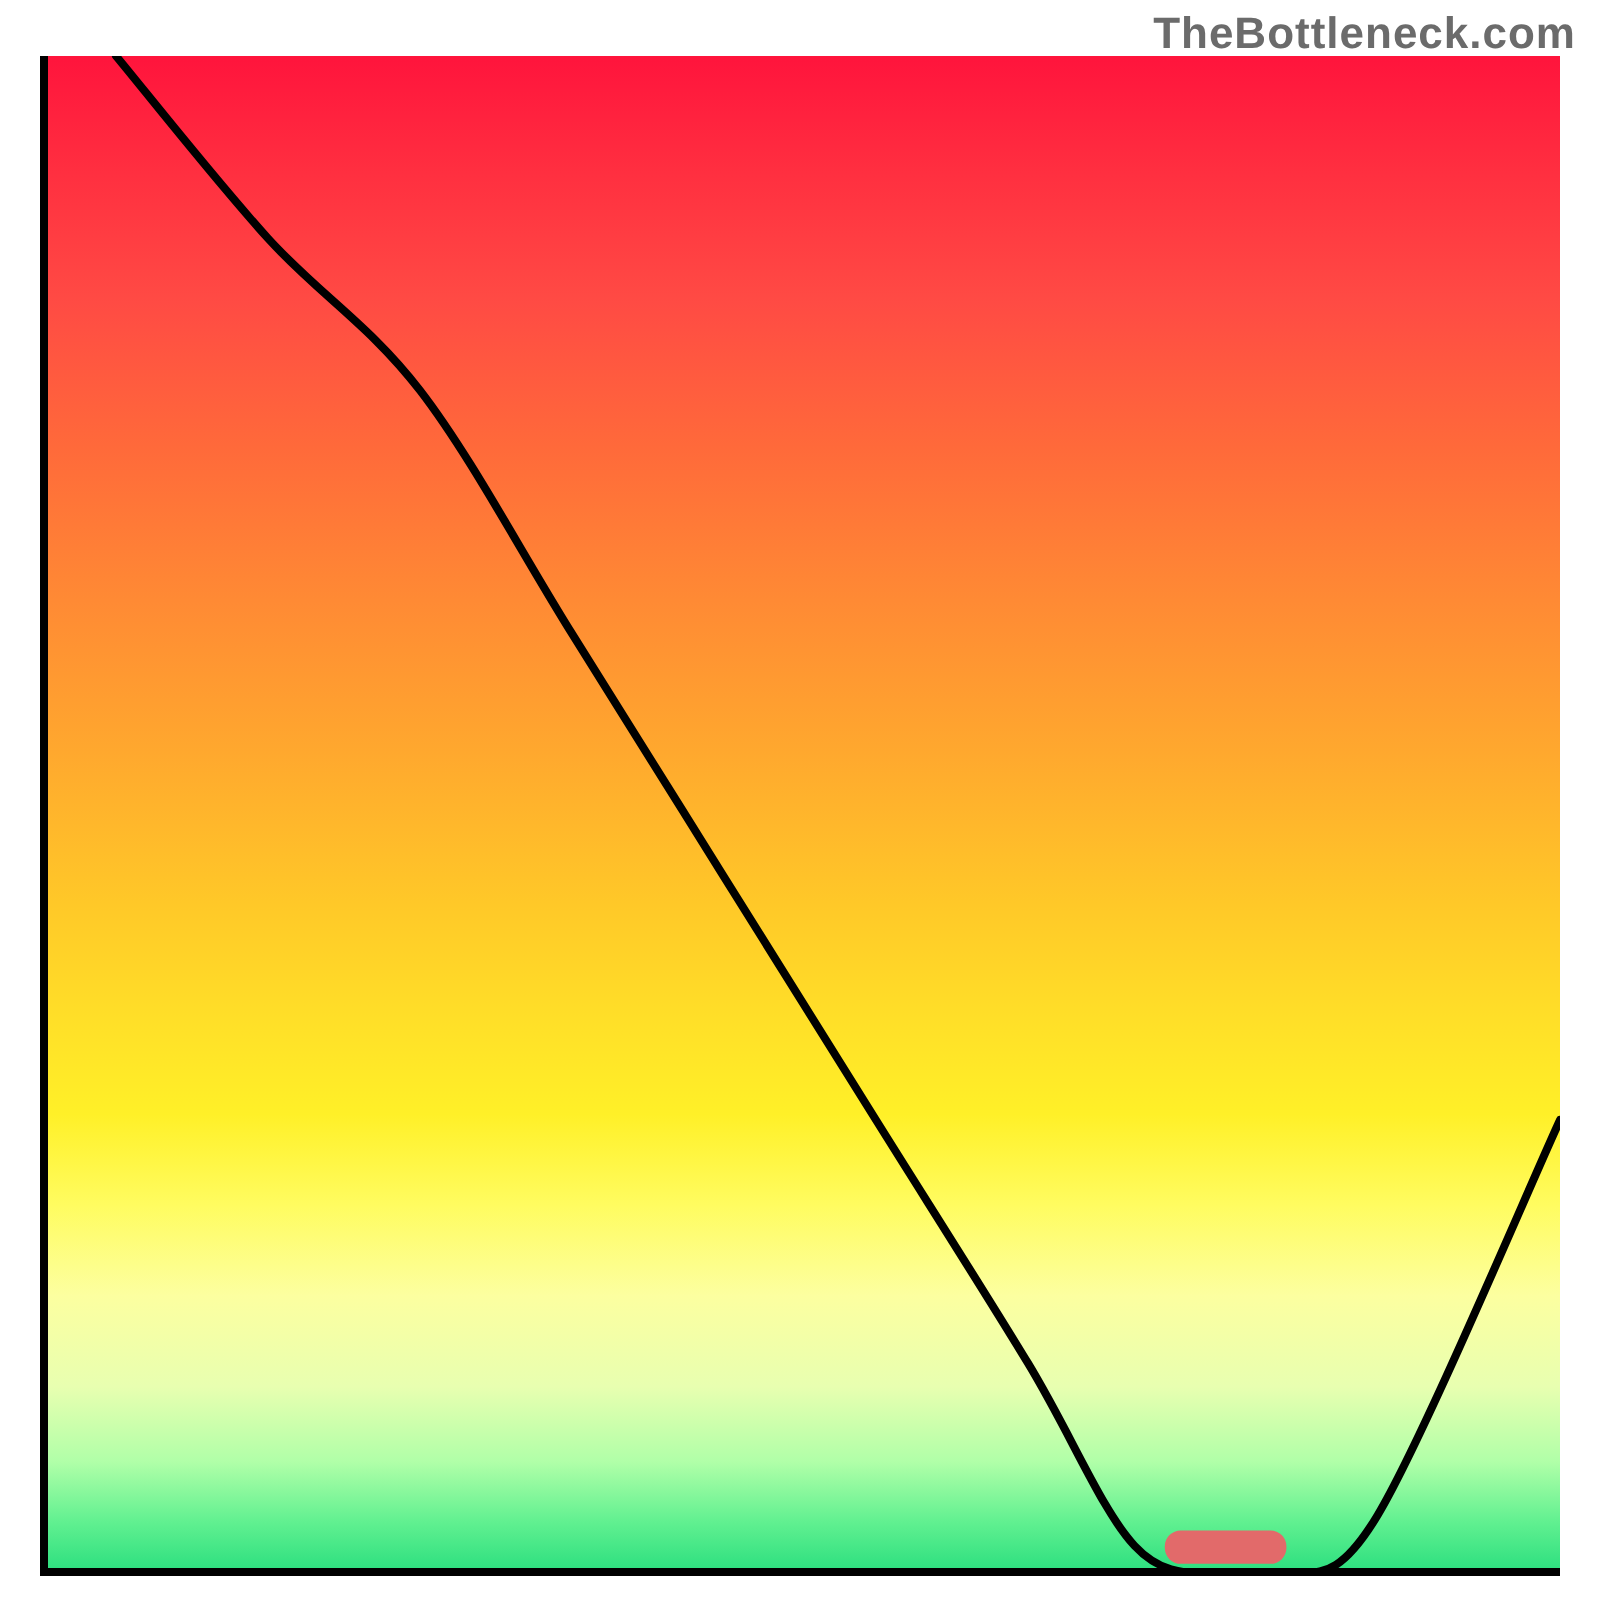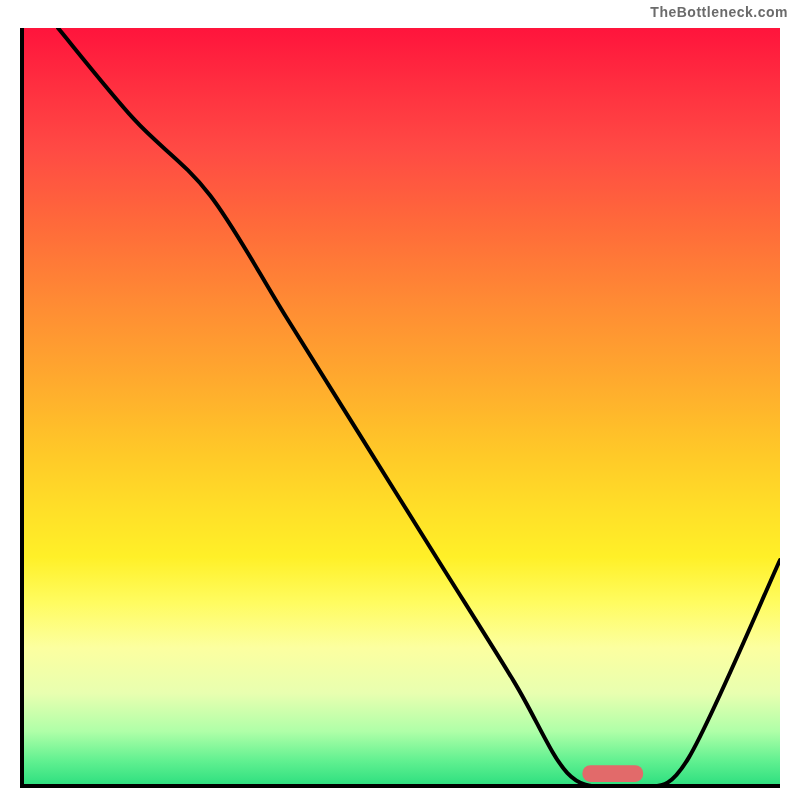--- a/index.html
+++ b/index.html
@@ -13,21 +13,21 @@
   }
   .chart-wrap {
     position: relative;
     width: 800px;
     height: 800px;
   }
   .watermark {
     position: absolute;
     top: 4px;
     right: 12px;
-    font-size: 14px;
+    font-size: 22px;
     font-weight: 600;
     color: #6b6b6b;
     letter-spacing: 0.5px;
     z-index: 10;
   }
   .plot {
     position: absolute;
     left: 20px;
     top: 28px;
     width: 760px;

